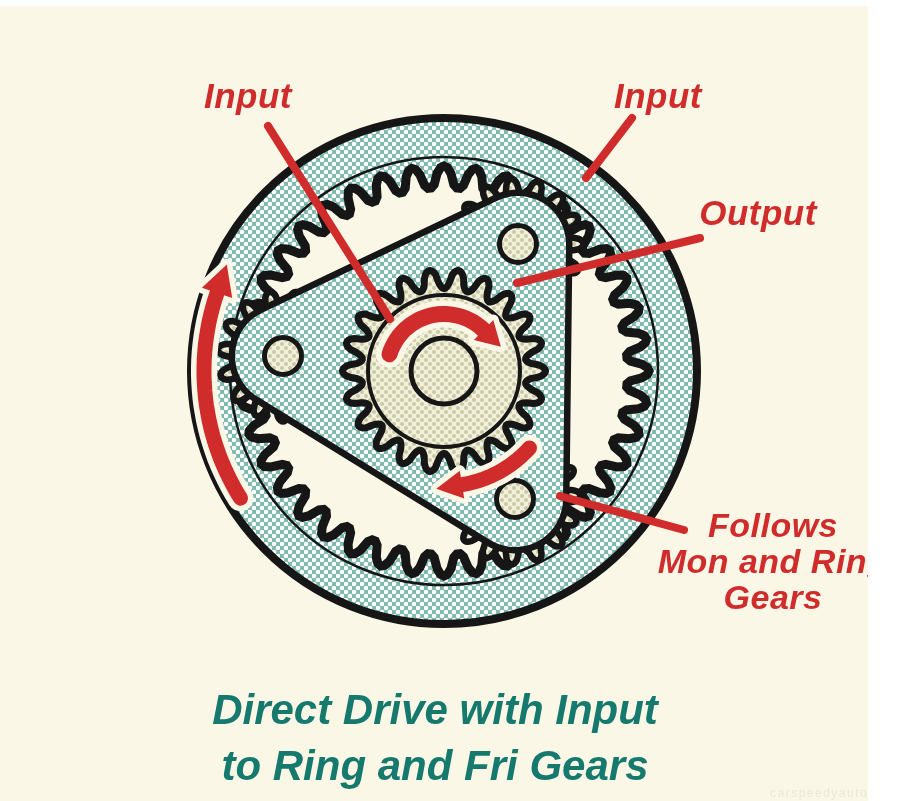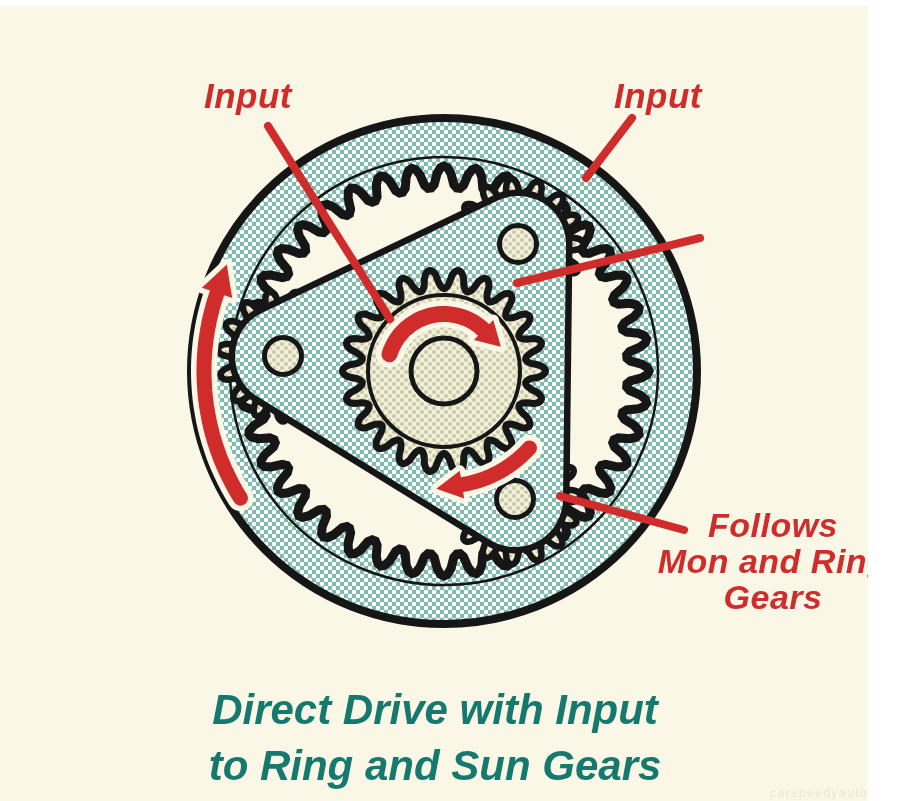--- a/index.html
+++ b/index.html
@@ -77,19 +77,20 @@
       <g>
         <line x1="268" y1="120" x2="390" y2="313" stroke="#d02c2c" stroke-width="8" stroke-linecap="round"></line>
         <line x1="632" y1="112" x2="586" y2="172" stroke="#d02c2c" stroke-width="8" stroke-linecap="round"></line>
         <line x1="700" y1="232" x2="517" y2="277" stroke="#d02c2c" stroke-width="8" stroke-linecap="round"></line>
         <line x1="560" y1="490" x2="684" y2="524" stroke="#d02c2c" stroke-width="8" stroke-linecap="round"></line>
       </g>
     </svg>
 
   <div class="lbl lbl-input-left">Input</div>
   <div class="lbl lbl-input-right">Input</div>
+  <div class="lbl lbl-output">Output</div>
   <div class="lbl lbl-follows">Follows
 Mon and Ring
 Gears</div>
   <div class="title">Direct Drive with Input
-to Ring and Sun Gears</div>
+to Ring and Fri Gears</div>
   <div class="watermark">carspeedyauto.cc</div>
 </div>
 
 </body></html>

